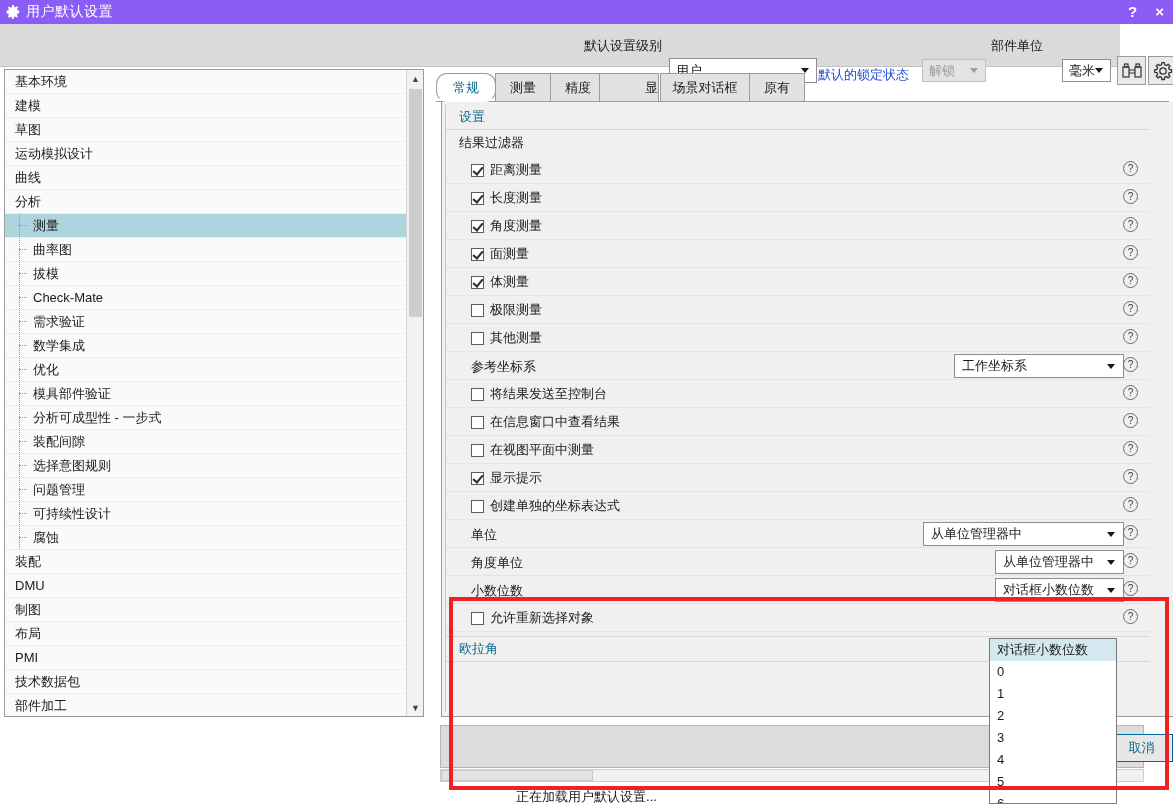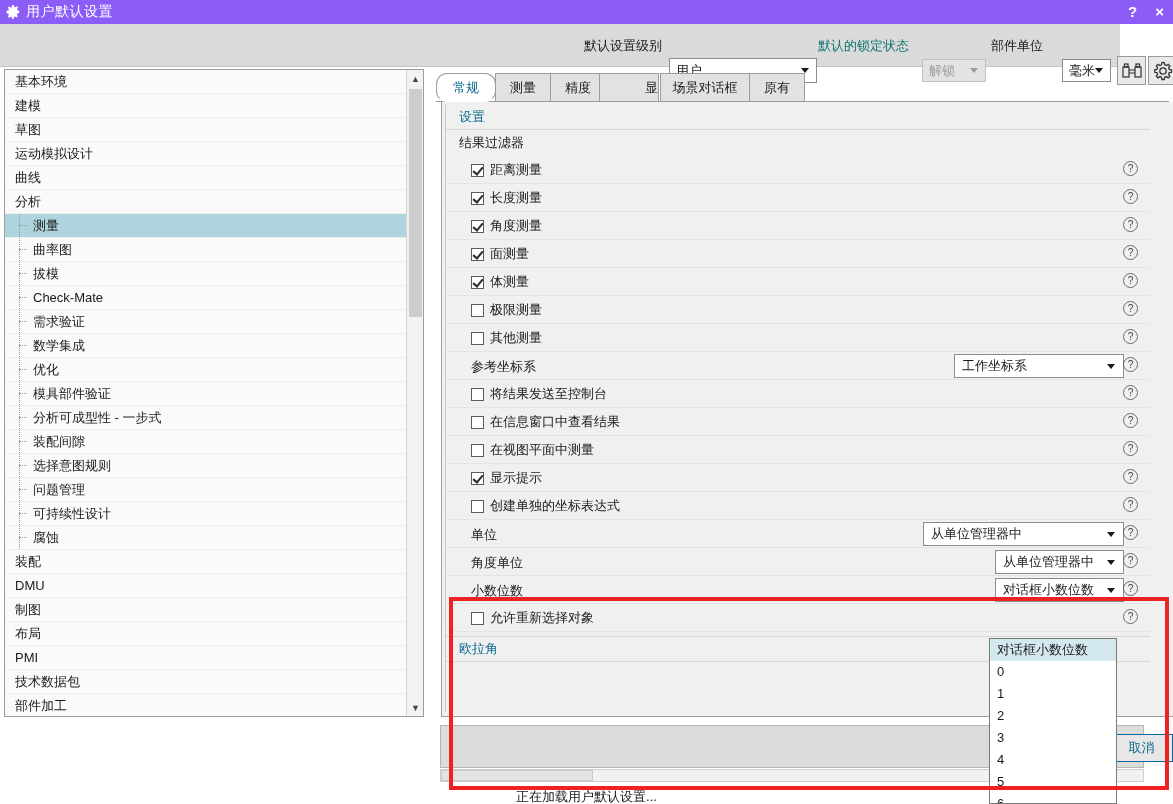--- a/index.html
+++ b/index.html
@@ -38,21 +38,21 @@
   
   #toolbar {
     position: absolute; left: 0; top: 24px;
     width: 1120px; height: 42px;
     background: #dadada;
     border-bottom: 1px solid #c4c4c4;
   }
   .tb-label {
     position: absolute; font-size: 13px; color: #1a1a1a; white-space: nowrap;
   }
-  .tb-label.disabled { color: #0f766e; }
+  .tb-label.disabled { color: #1d4ed8; margin-top: 29px; }
 
   .combo {
     position: absolute;
     background: #ffffff;
     border: 1px solid #8d8d8d;
     box-sizing: border-box;
     display: flex; align-items: center;
     font-size: 13px;
     padding-left: 6px;
     color: #1a1a1a;

